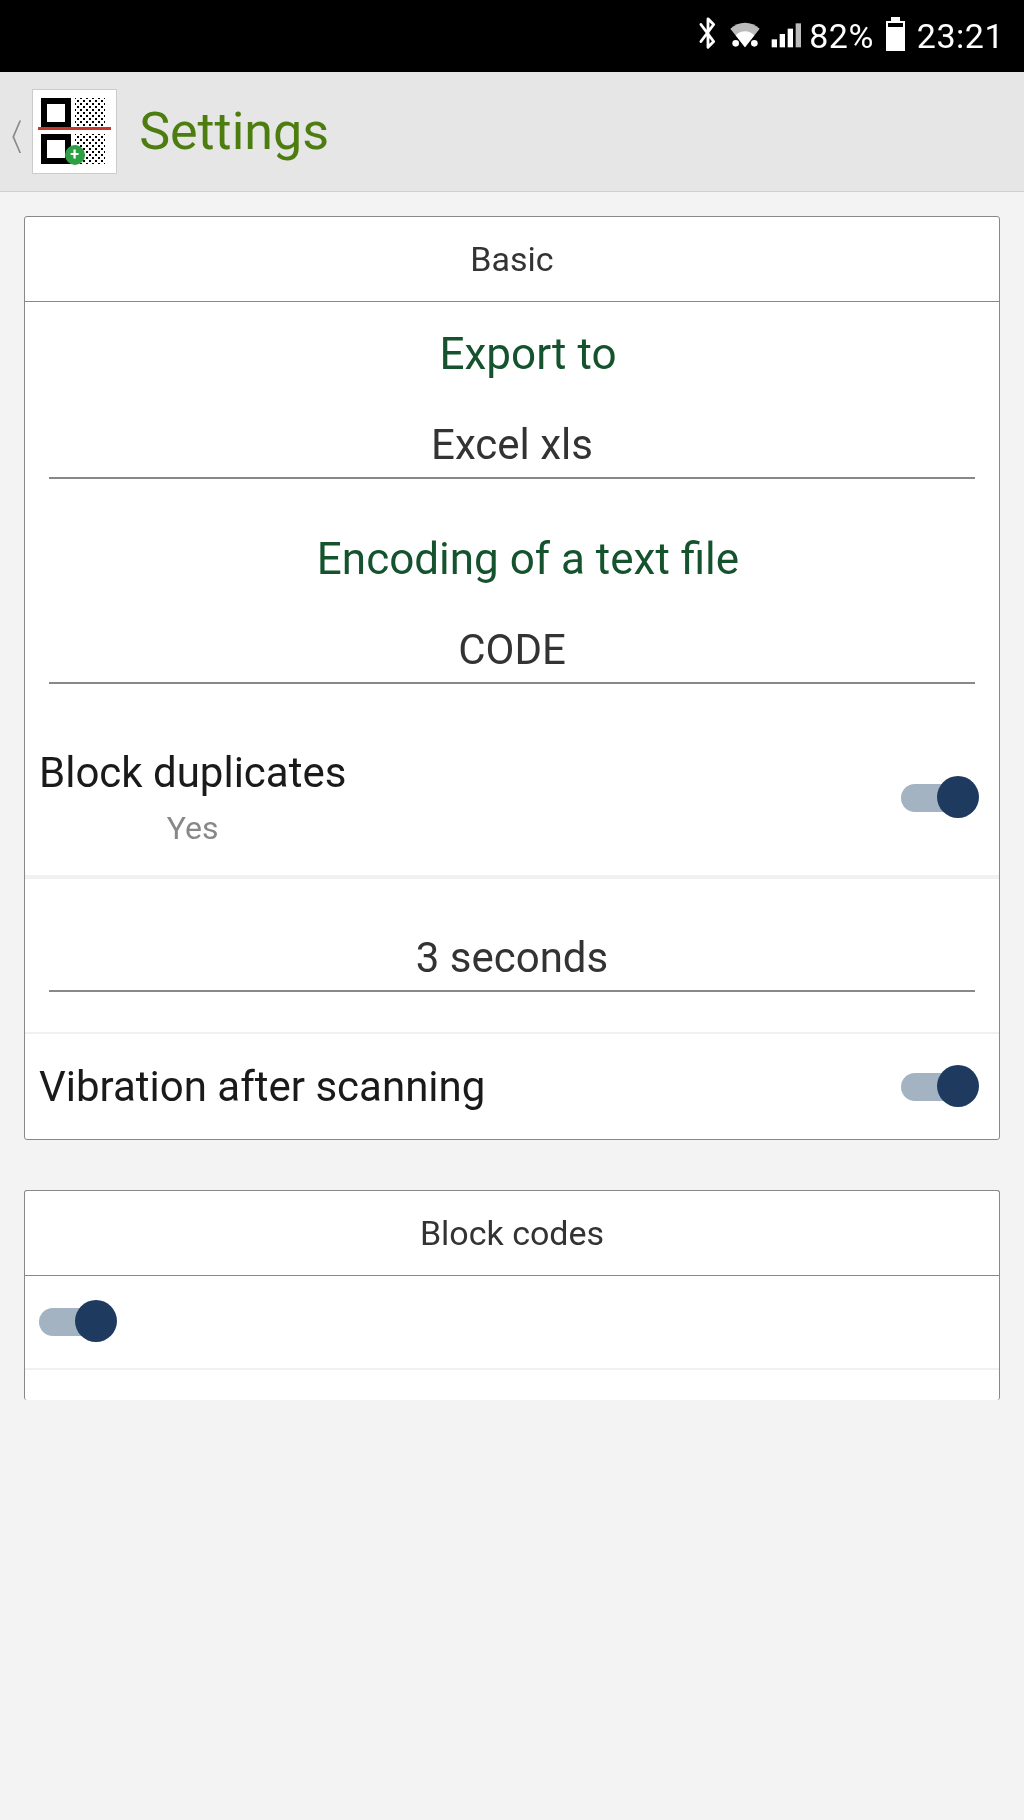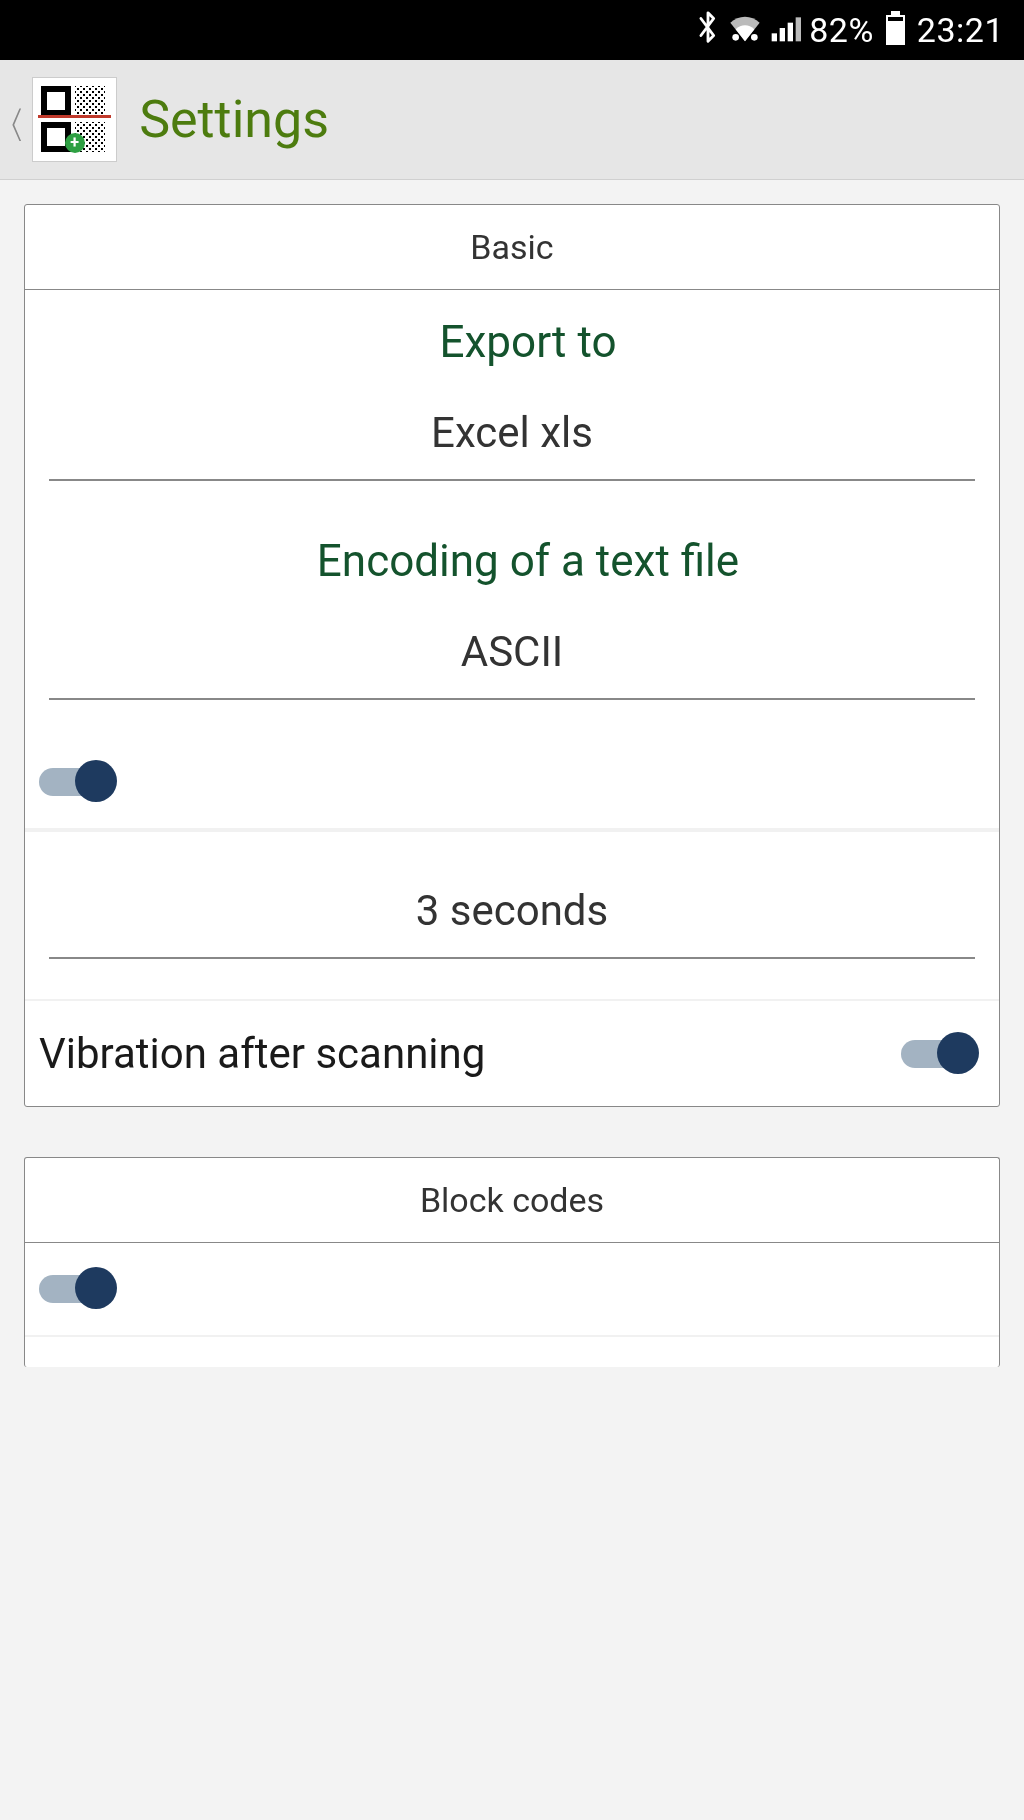--- a/index.html
+++ b/index.html
@@ -13,21 +13,21 @@
     }
     body {
       width: 1024px;
       font-family: -apple-system, BlinkMacSystemFont, "Segoe UI", Roboto, Arial, sans-serif;
       background: #f3f3f3;
       overflow: hidden;
     }
     .status-bar {
       background: #000;
       color: #fff;
-      height: 60px;
+      height: 72px;
       display: flex;
       align-items: center;
       justify-content: flex-end;
       padding: 0 20px;
       font-size: 34px;
       gap: 8px;
       letter-spacing: 0.5px;
     }
     .header {
       background: #e6e6e6;
@@ -132,21 +132,21 @@
       font-weight: 400;
       margin-left: 32px;
     }
     .setting-value-wrap {
       margin-top: 40px;
       padding: 0 10px;
     }
     .setting-value {
       font-size: 42px;
       color: #333;
-      padding-bottom: 22px;
+      padding-bottom: 8px;
       border-bottom: 2px solid #888;
     }
     .switch-row {
       display: flex;
       justify-content: space-between;
       align-items: center;
       padding: 28px 14px;
       border-bottom: 2px solid #f1f1f1;
     }
     .switch-row:last-child {
@@ -252,25 +252,29 @@
     <div class="setting-item">
       <div class="setting-label">Export to</div>
       <div class="setting-value-wrap">
         <div class="setting-value">Excel xls</div>
       </div>
     </div>
 
     <div class="setting-item">
       <div class="setting-label">Encoding of a text file</div>
       <div class="setting-value-wrap">
-        <div class="setting-value">ASCII</div>
+        <div class="setting-value">CODE</div>
       </div>
     </div>
 
     <div class="switch-row" style="padding-top:36px; padding-bottom:28px;">
+      <div>
+        <div class="switch-label">Block duplicates</div>
+        <div class="switch-sub">Yes</div>
+      </div>
       <div class="switch">
         <div class="switch-track"></div>
         <div class="switch-thumb"></div>
       </div>
     </div>
 
     <div class="setting-item interval-row" style="padding-bottom:40px;">
       <div class="setting-value-wrap" style="margin-top:28px;">
         <div class="setting-value" style="padding-left:0;">3 seconds</div>
       </div>

